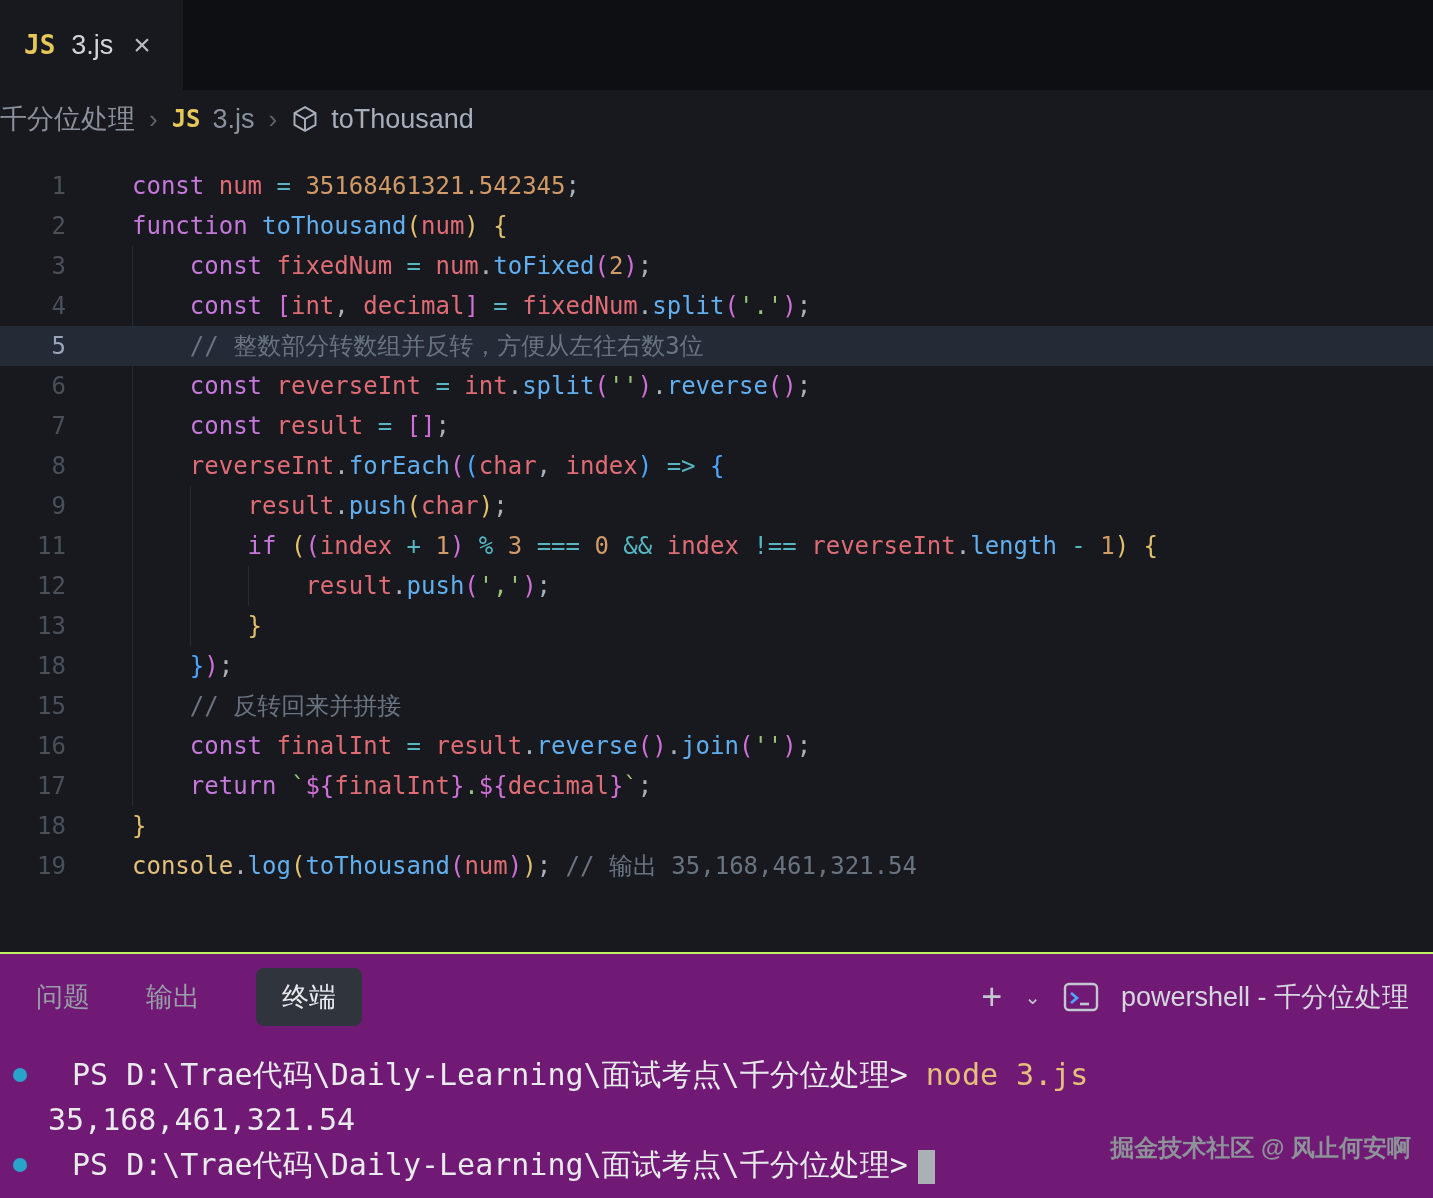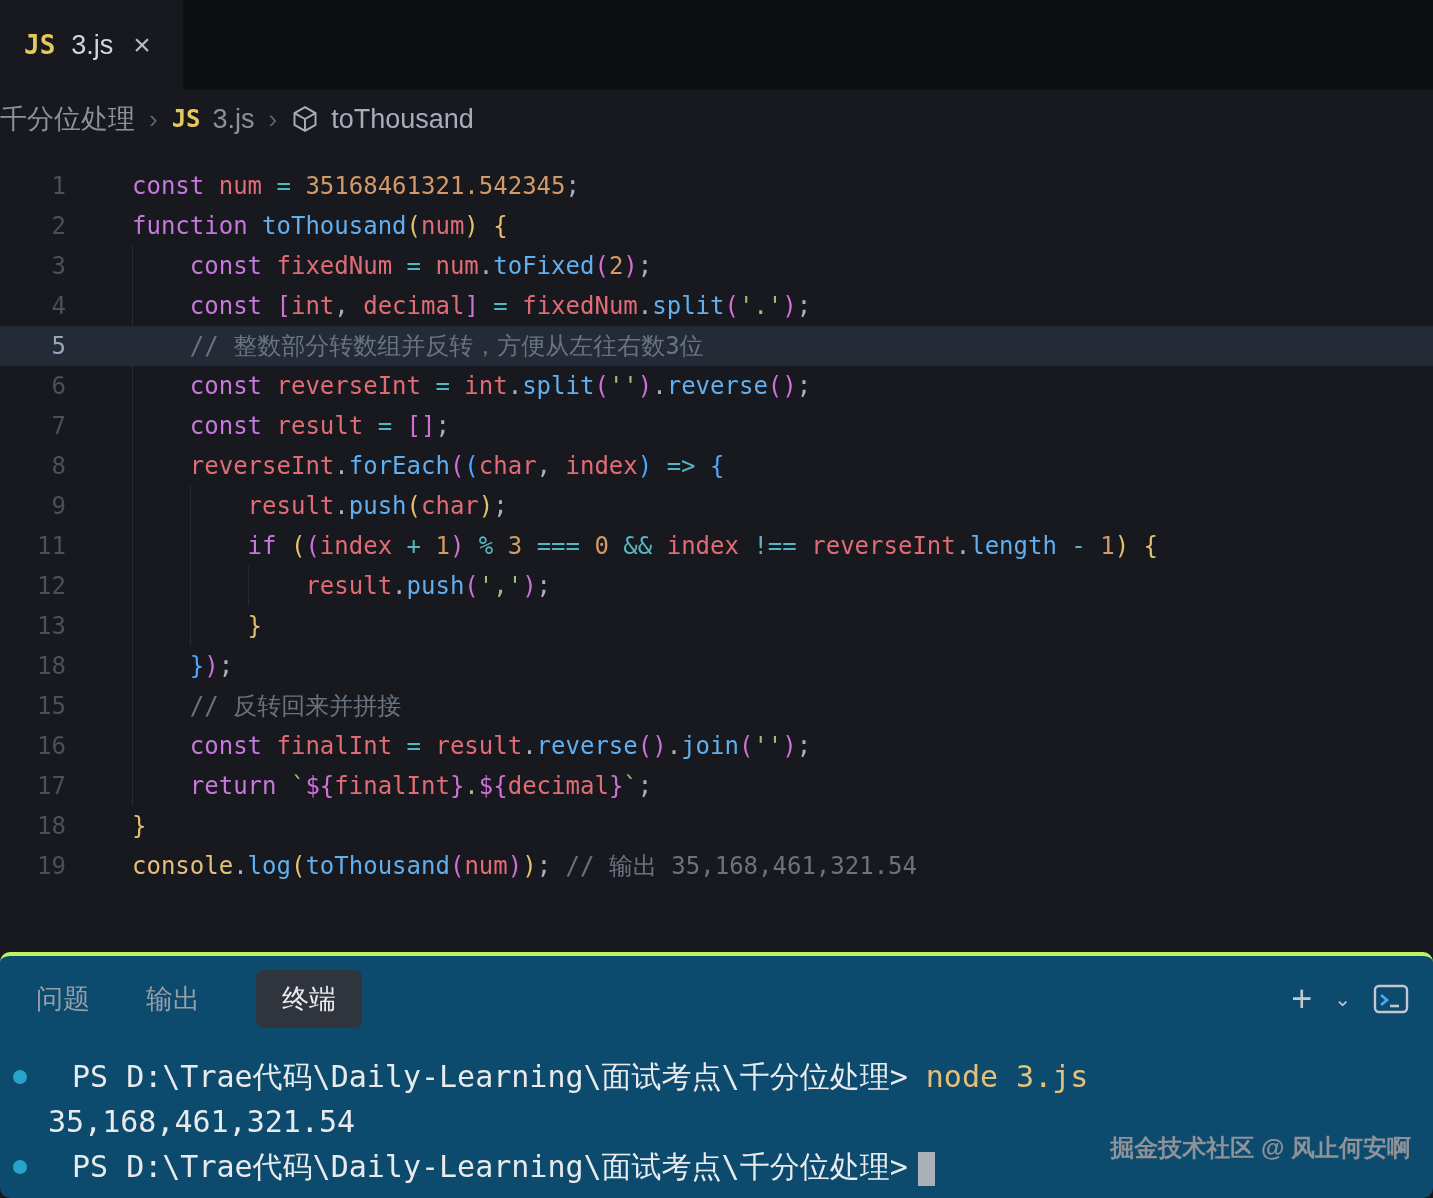--- a/index.html
+++ b/index.html
@@ -30,21 +30,21 @@
   .code-text { position:relative; flex:1; padding-left:66px; }
   .guide { position:absolute; top:0; bottom:0; width:1px; background:#262b33; }
 
   .tk-kw{color:#c678dd} .tk-vr{color:#e06c75} .tk-fn{color:#61afef}
   .tk-num{color:#d19a66} .tk-str{color:#98c379} .tk-op{color:#56b6c2}
   .tk-pn{color:#abb2bf} .tk-b1{color:#e2c06c} .tk-b2{color:#d06fd6}
   .tk-b3{color:#4fa6ff} .tk-cm{color:#6a7380} .tk-cons{color:#e5c07b}
   .tk-ws{color:#abb2bf}
 
   
-  .panel { position:absolute; top:952px; left:0; right:0; bottom:0; background:#0c4a6e; border-top:4px solid #bef264;border-radius:10px; }
+  .panel { position:absolute; top:952px; left:0; right:0; bottom:0; background:#701a75; border-top:2px solid #bef264; }
   .panel-header { height:86px; display:flex; align-items:center; padding:0 24px 0 36px; }
   .panel-tabs { display:flex; align-items:center; gap:56px; }
   .ptab { font-size:27px; color:#989ea8; cursor:pointer; padding:10px 0; }
   .ptab.active { color:#e8eaee; background:#30343d; border-radius:8px; padding:11px 26px; }
   .panel-right { margin-left:auto; display:flex; align-items:center; gap:22px; }
   .icon-plus { color:#c3c7cf; font-size:36px; line-height:1; cursor:pointer; }
   .icon-chevron { color:#c3c7cf; font-size:20px; cursor:pointer; }
   .shell-label { color:#d5d8de; font-size:27px; white-space:nowrap; }
   .term-icon { display:inline-flex; cursor:pointer; }
 
@@ -118,20 +118,21 @@
     <div class="panel-right">
       <span class="icon-plus">+</span>
       <span class="icon-chevron">⌄</span>
       <span class="term-icon">
         <svg width="36" height="32" viewBox="0 0 18 16">
             <rect x="1" y="1.5" width="16" height="13" rx="2" fill="none" stroke="#c3c7cf" stroke-width="1.2"></rect>
             <path d="M4 6l3 2.5L4 11" fill="none" stroke="#4fa6ff" stroke-width="1.3"></path>
             <path d="M8.5 11.5H13" stroke="#c3c7cf" stroke-width="1.3"></path>
           </svg>
       </span>
+      <span class="shell-label">powershell - 千分位处理</span>
     </div>
   </div>
   <div class="terminal">
       <div class="term-line"><span class="bullet"></span><span class="t-prompt">PS D:\Trae代码\Daily-Learning\面试考点\千分位处理&gt;</span><span class="t-cmd"> node 3.js</span></div>
       <div class="term-line"><span class="t-out">35,168,461,321.54</span></div>
       <div class="term-line"><span class="bullet"></span><span class="t-prompt">PS D:\Trae代码\Daily-Learning\面试考点\千分位处理&gt;</span><span class="tcursor"></span></div>
     </div>
 </div>
 
 <div class="watermark">掘金技术社区 @ 风止何安啊</div>

